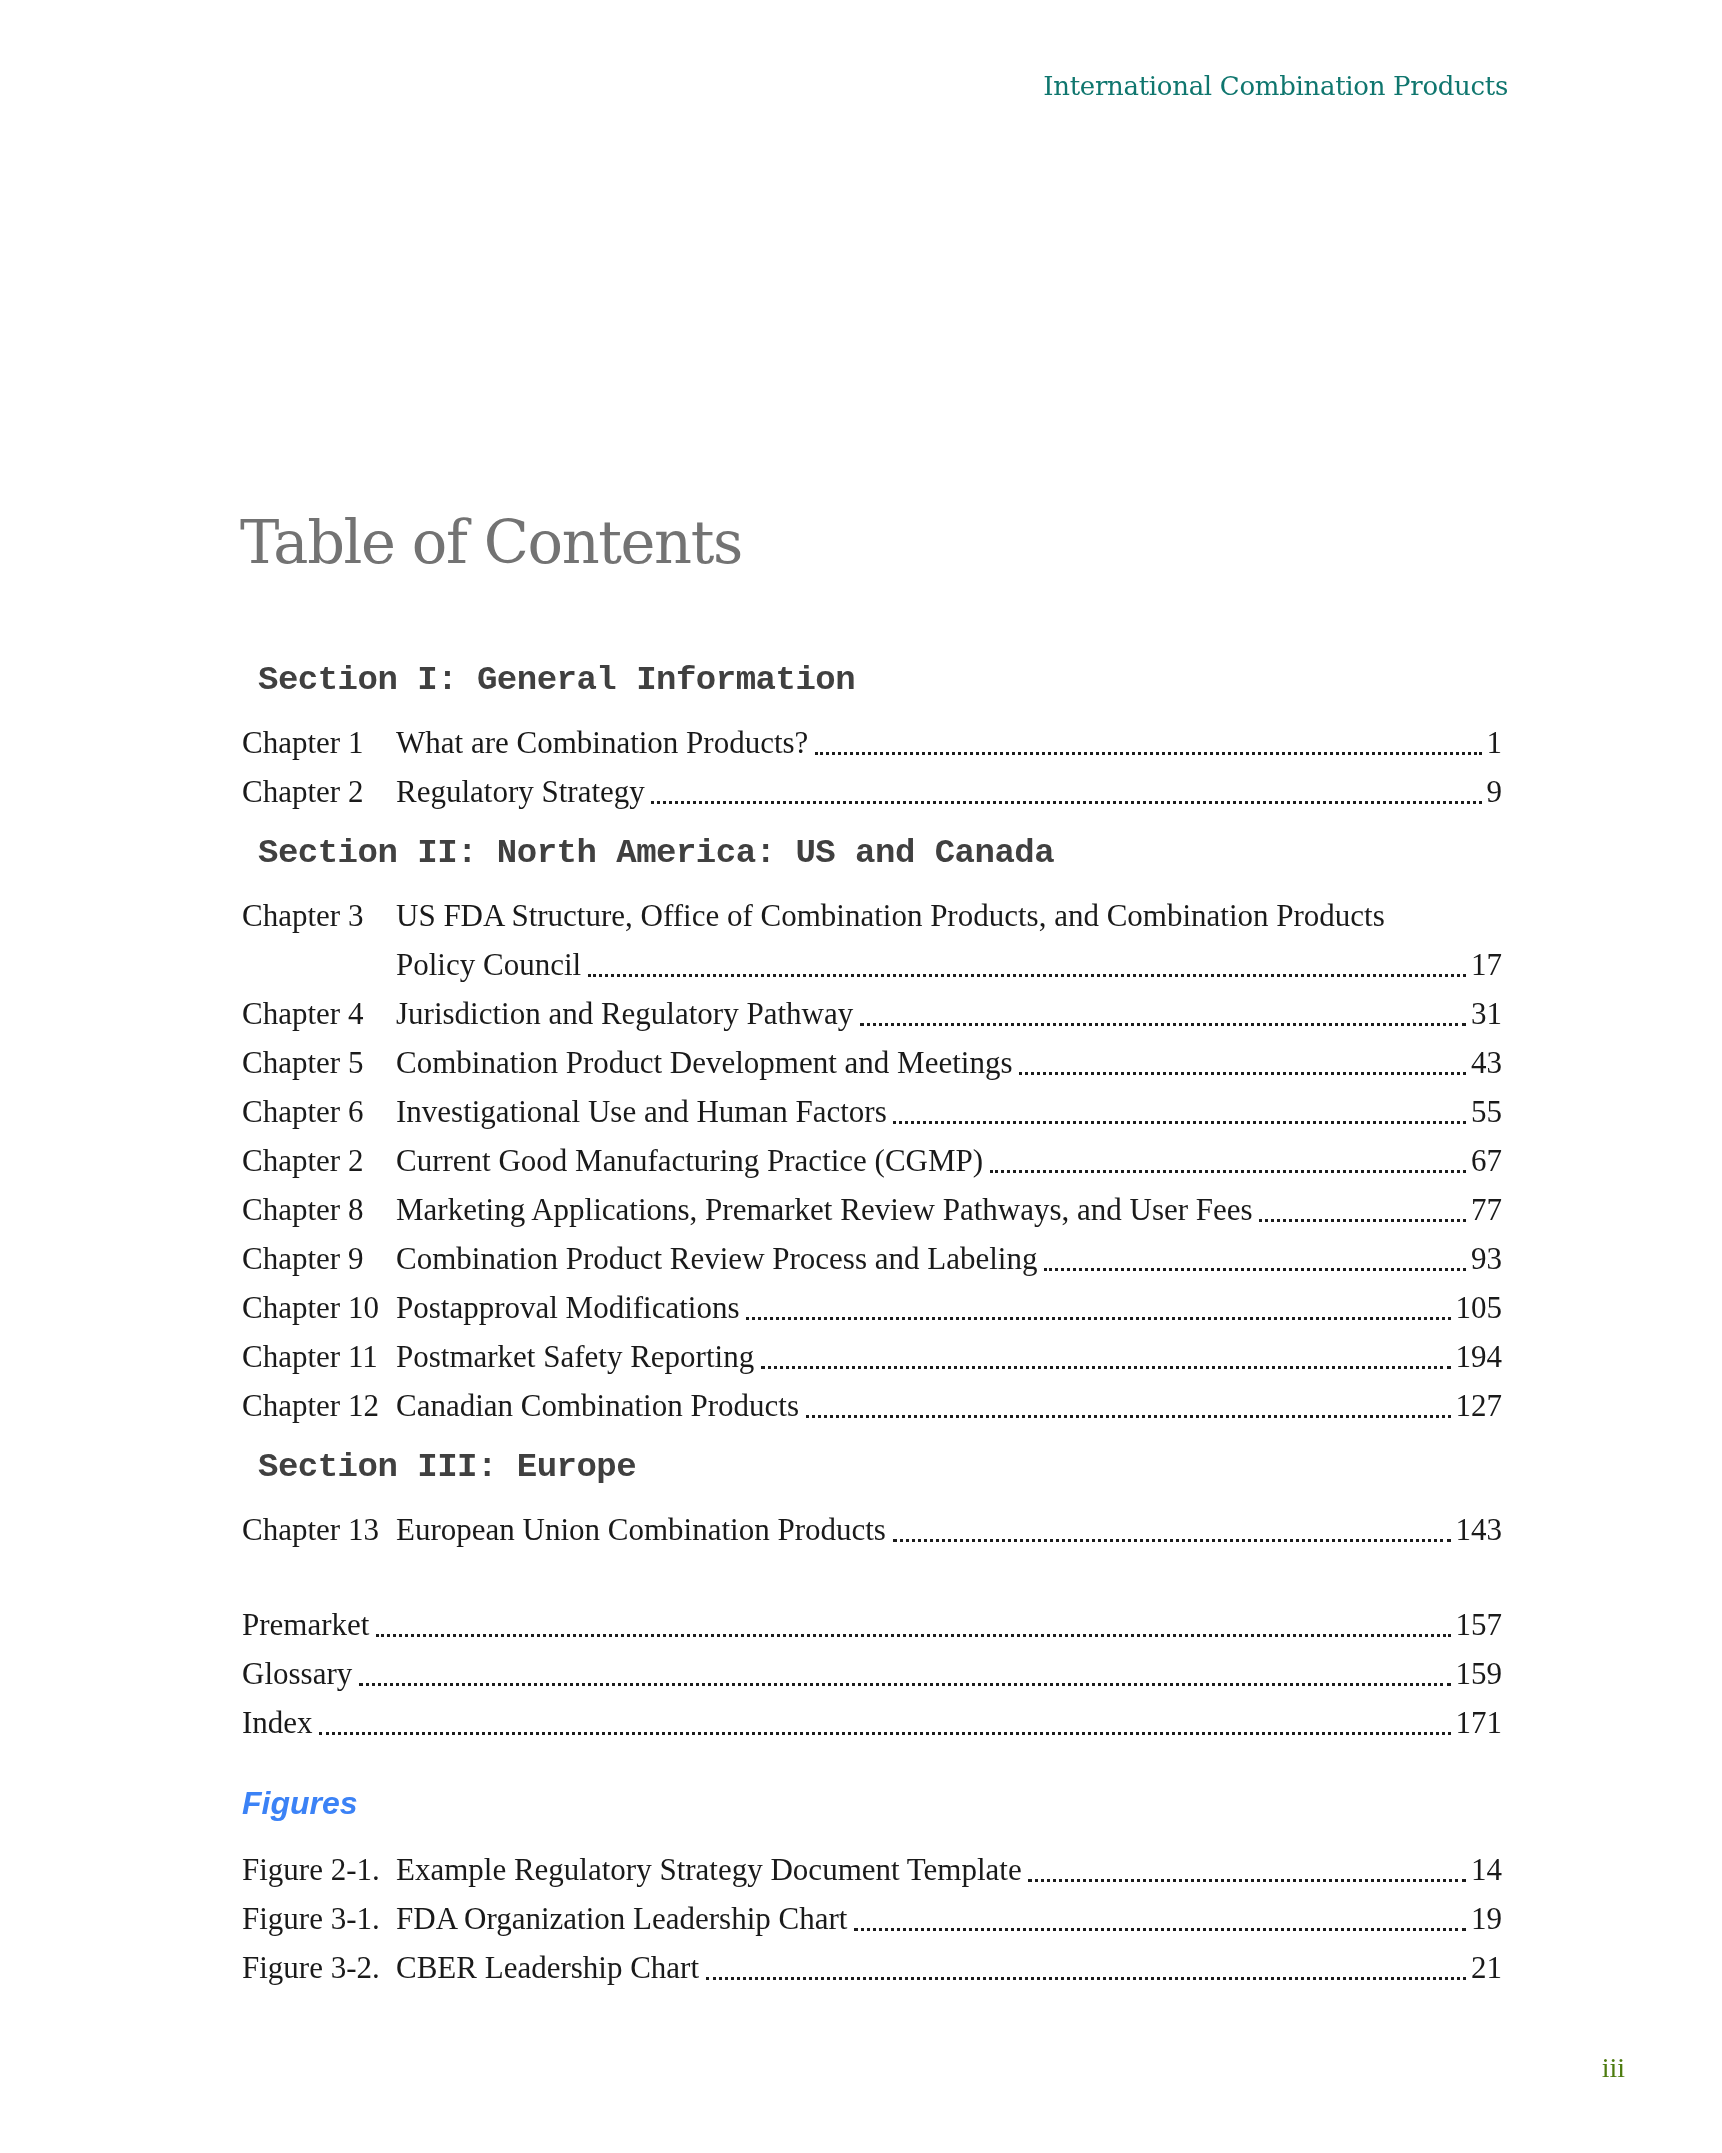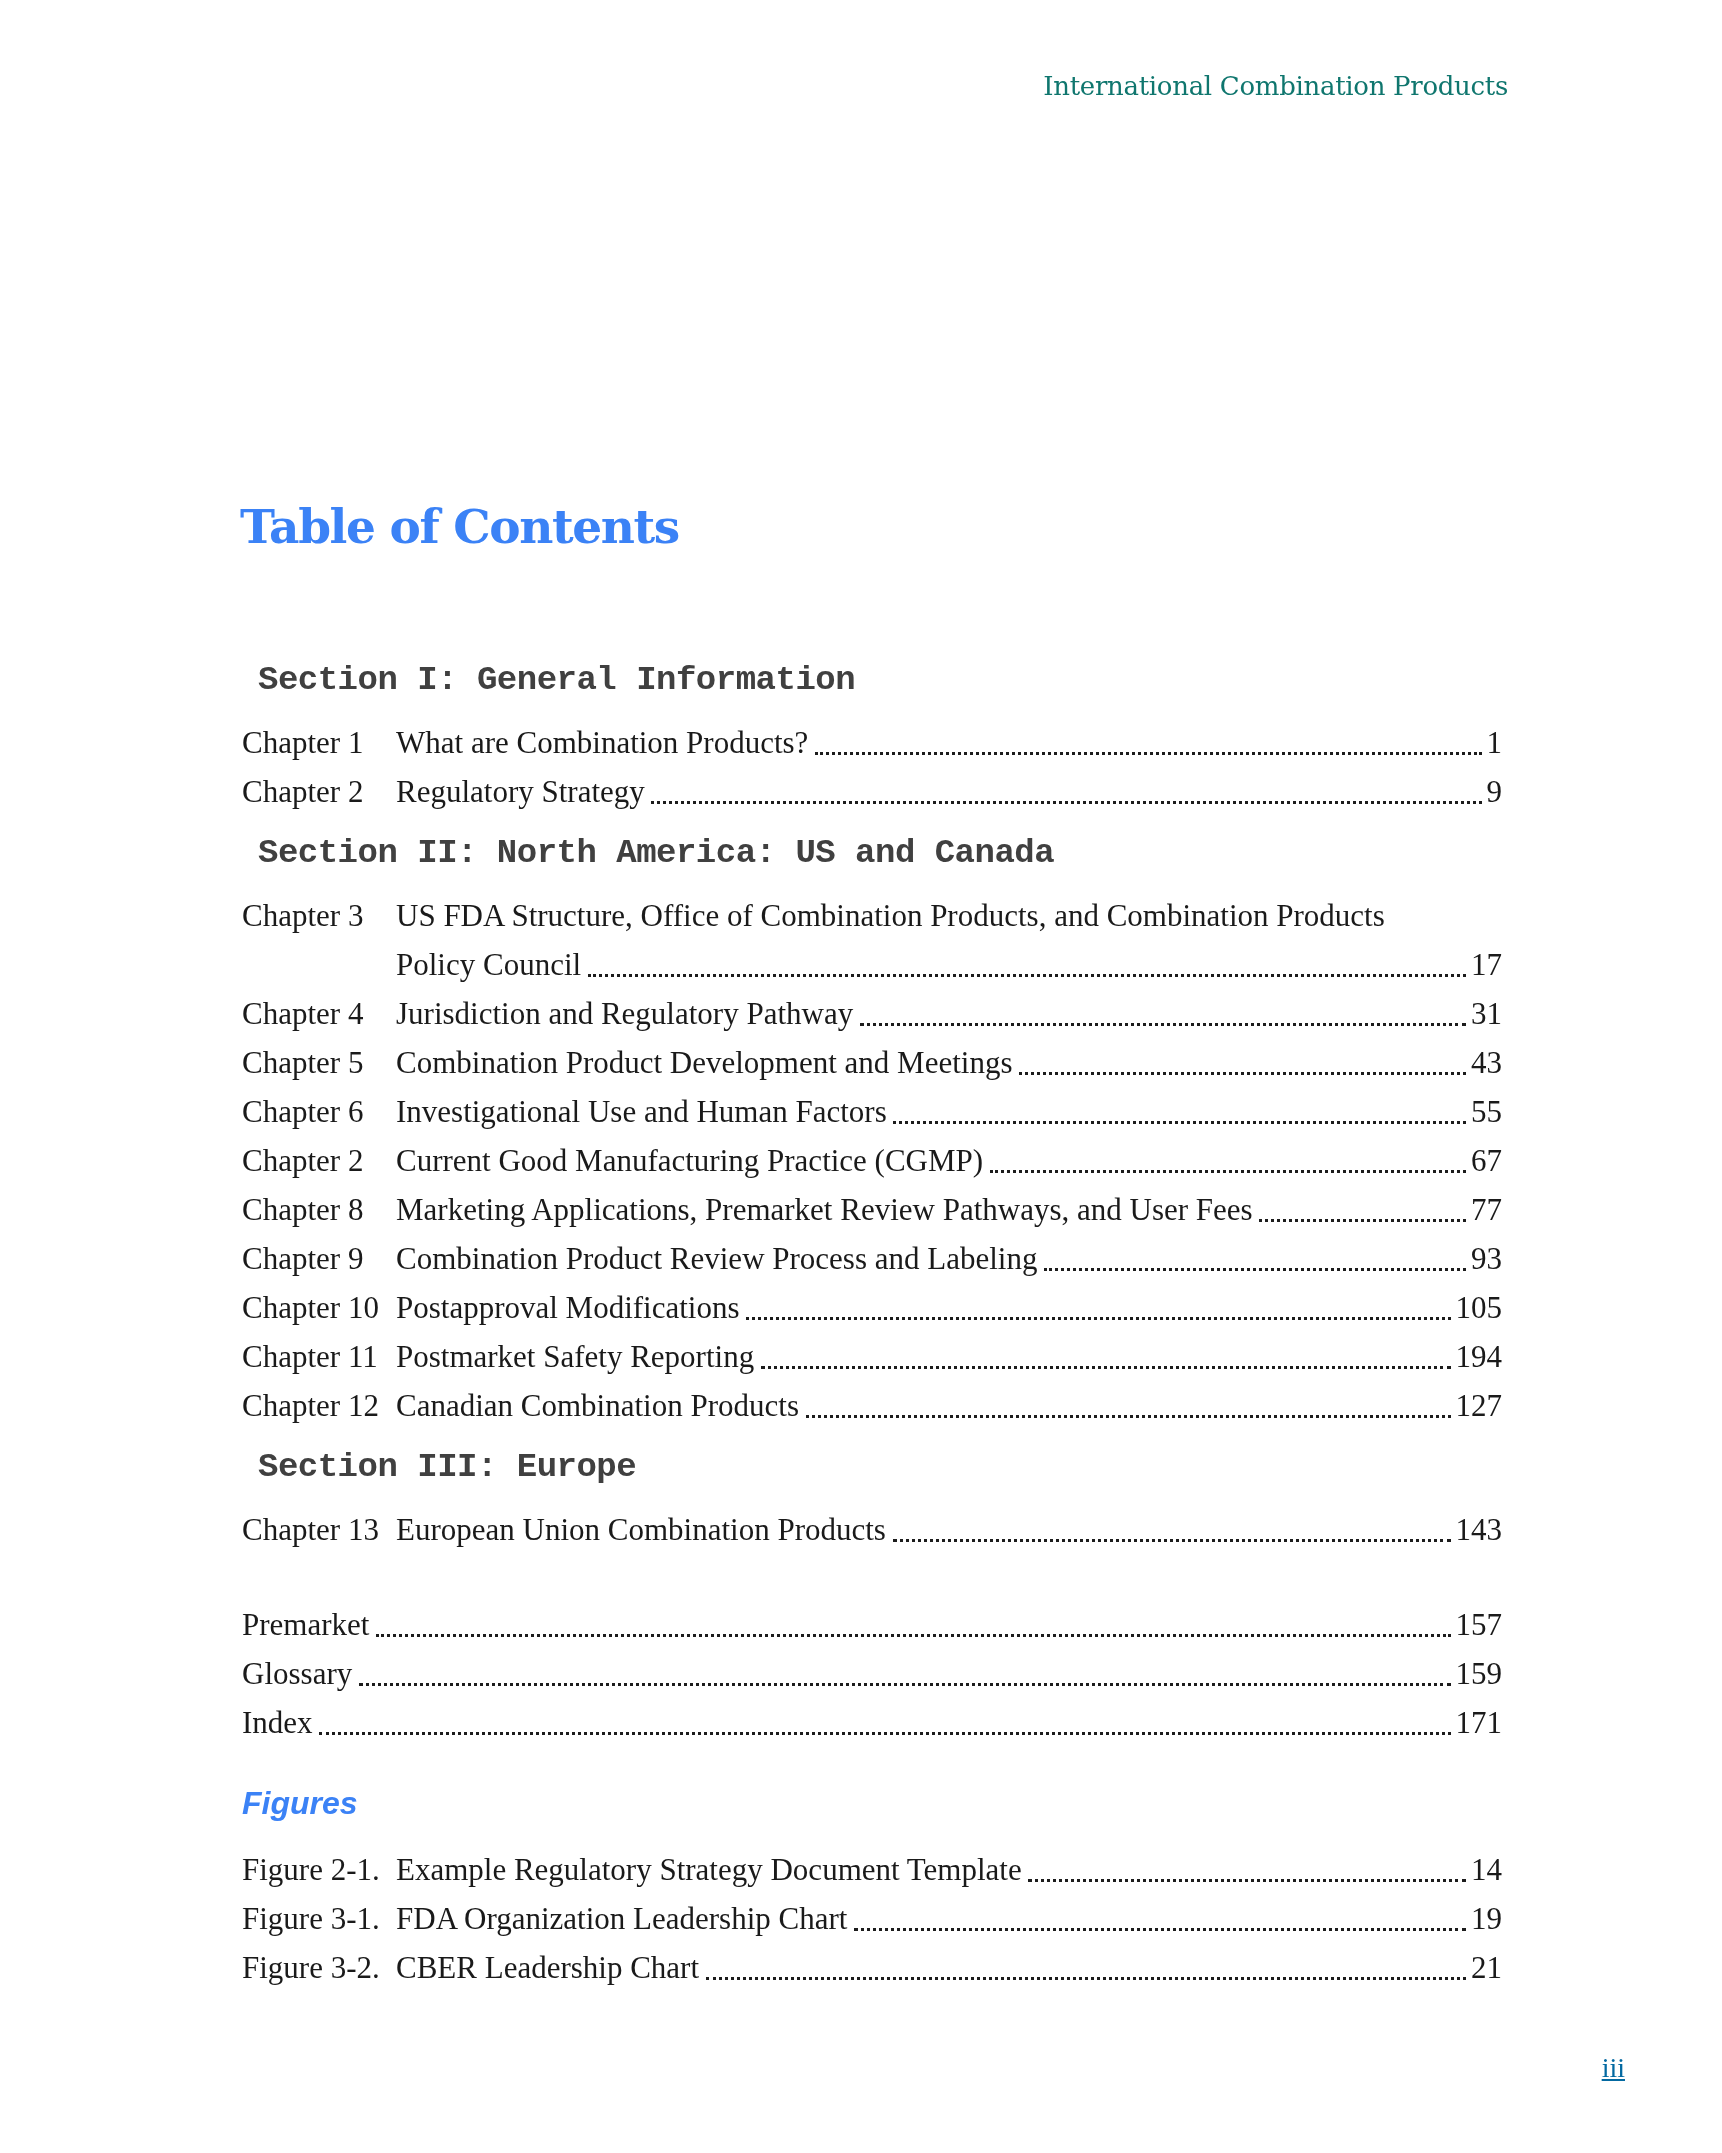--- a/index.html
+++ b/index.html
@@ -12,21 +12,21 @@
     overflow:hidden;
   }
   .running-head {
     position:absolute; top:71px; right:214px;
     font-family:"DejaVu Serif", serif;
     font-size:26px; letter-spacing:-0.3px; color:#0f766e;
   }
   .toc-title {
     position:absolute; top:468px; left:240px;
     font-family:"DejaVu Serif", serif;
-    font-weight:700; font-size:47px; letter-spacing:-1.4px; color:#3b82f6;
+    font-weight:400; font-size:59px; letter-spacing:-1.4px; color:#737373;
   }
   .toc-body {
     position:absolute; top:643px; left:242px; width:1260px;
   }
   h2.section-heading {
     margin:16px; padding:0;
     font-family:Liberation Mono, monospace;
     font-weight:700; font-size:34px; line-height:43px;
     letter-spacing:-0.5px; color:#404040;
   }
@@ -49,21 +49,21 @@
   .row .ttl { flex:0 0 auto; }
   .row .dots {
     flex:1 1 auto;
     height:34px;
     border-bottom:3.3px dotted #1c1c1c;
     margin:0 4.7px 0 6.6px;
   }
   .row .pg { flex:0 0 auto; text-align:right; }
   .folio {
     position:absolute; top:2052px; right:97px;
-    font-size:28px; color:#0369a1;text-decoration:underline;
+    font-size:28px; color:#4d7c0f;
   }
 </style>
 </head>
 <body>
 
 <div class="page">
 
   <div class="running-head">International Combination Products</div>
 
   <h1 class="toc-title">Table of Contents</h1>

